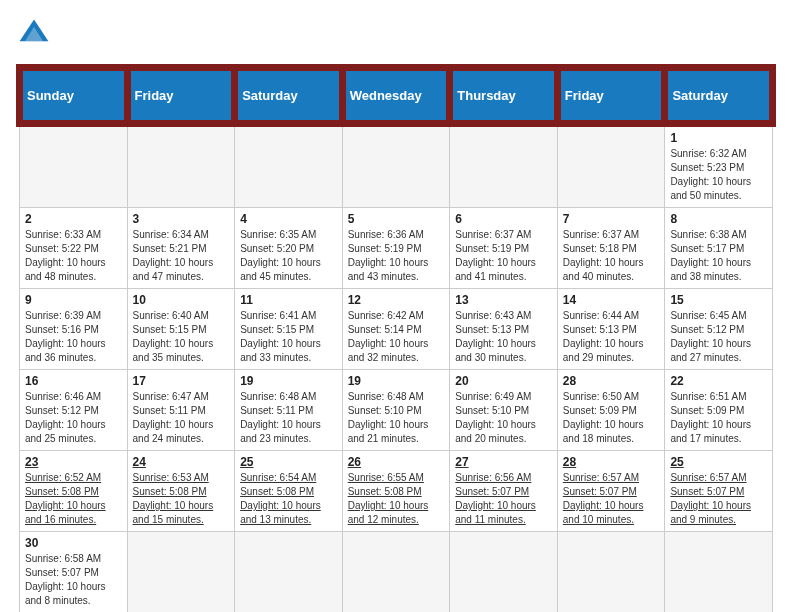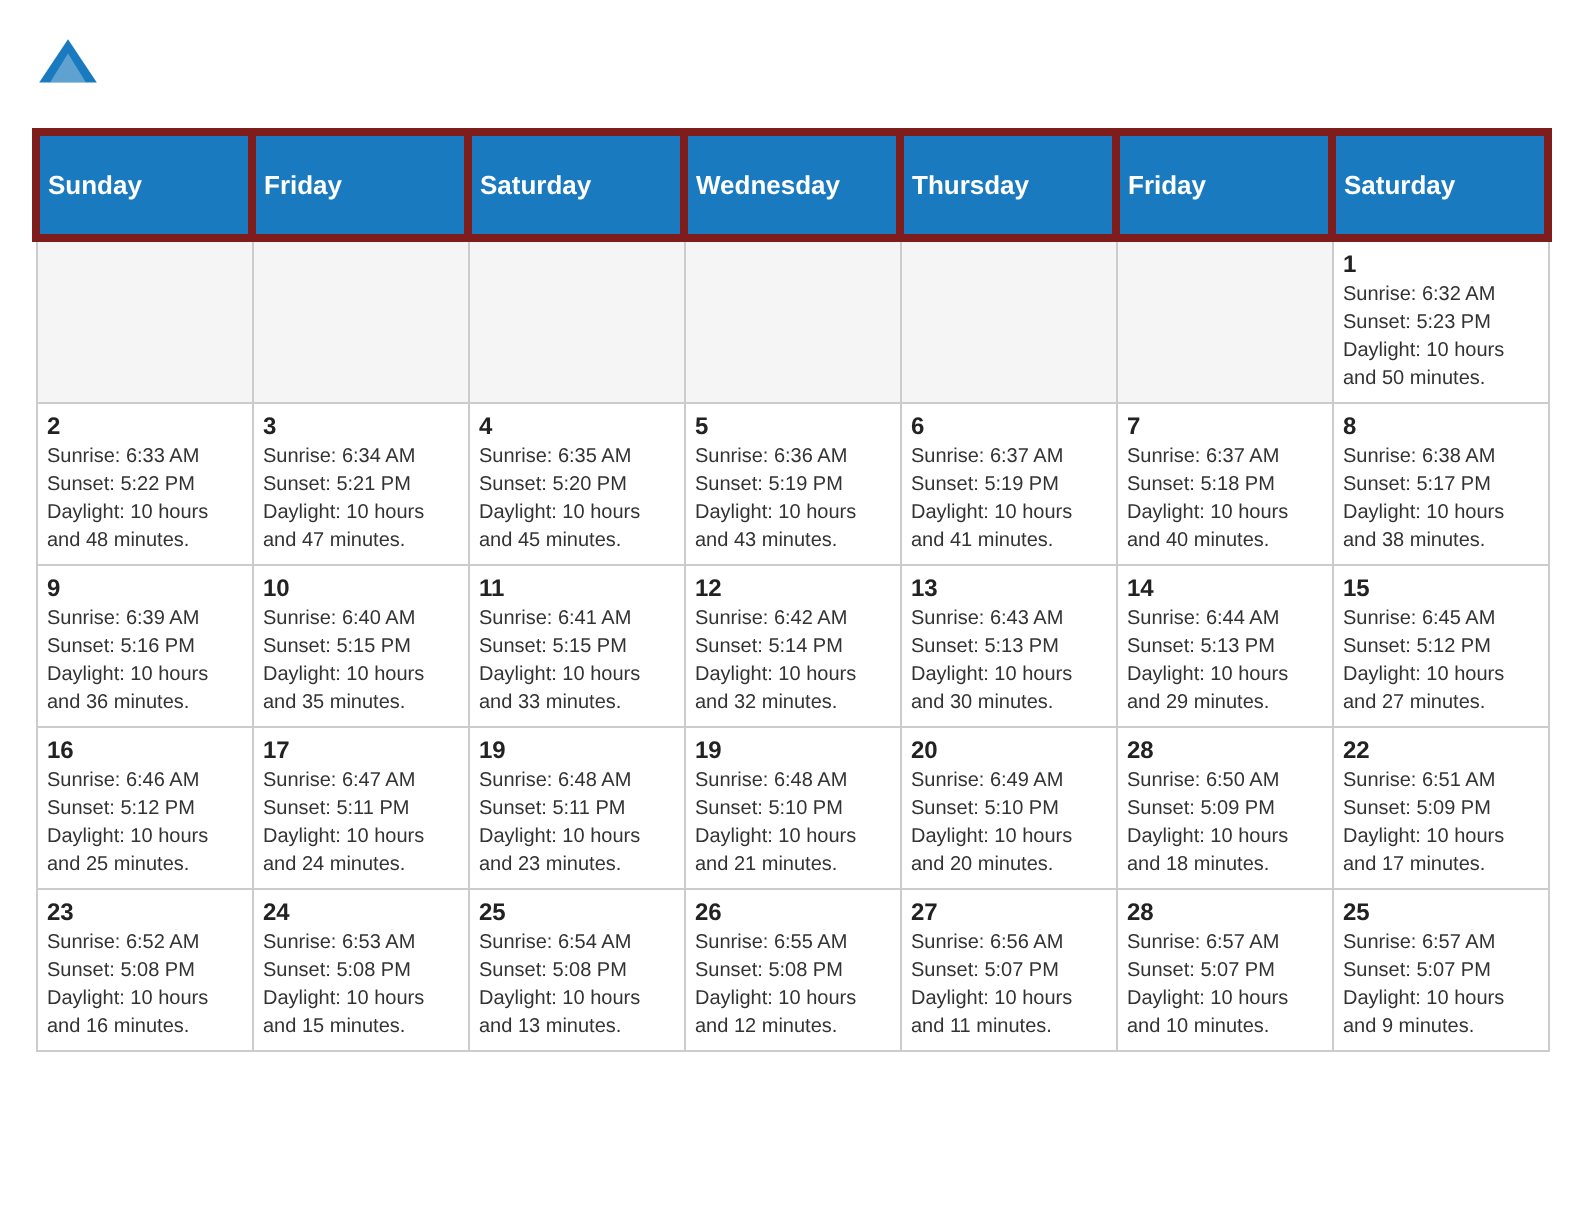--- a/index.html
+++ b/index.html
@@ -53,21 +53,21 @@
       border-collapse: collapse;
       border: 1px solid #ccc;
     }
     .calendar th {
       background: #1a7abf;
       color: #fff;
       font-size: 13px;
       font-weight: bold;
       padding: 17px 4px;
       text-align: left;
-      border: 4px solid #7f1d1d;
+      border: 7px solid #7f1d1d;
     }
     .calendar td {
       vertical-align: top;
       border: 1px solid #ccc;
       padding: 4px 5px;
       font-size: 10px;
       color: #333;
       min-width: 100px;
       height: 80px;
       background: #fff;
@@ -82,20 +82,21 @@
       margin-bottom: 2px;
       display: block;
     }
     .day-info {
       font-size: 10px;
       line-height: 1.4;
       color: #333;
     }
     .last-row td {
       height: 70px;
+      text-decoration: underline;
     }
   </style>
 </head>
 <body>
 
 <div class="header">
   <div class="logo">
     <svg class="logo-icon" viewBox="0 0 40 40">
       <polygon points="20,4 36,28 4,28" fill="#1a7abf"></polygon>
       <polygon points="20,12 30,28 10,28" fill="#fff" opacity="0.3"></polygon>
@@ -249,14 +250,26 @@
         </td>
         <td>
           <span class="day-number">28</span>
           <div class="day-info">Sunrise: 6:57 AM<br>Sunset: 5:07 PM<br>Daylight: 10 hours and 10 minutes.</div>
         </td>
         <td>
           <span class="day-number">25</span>
           <div class="day-info">Sunrise: 6:57 AM<br>Sunset: 5:07 PM<br>Daylight: 10 hours and 9 minutes.</div>
         </td>
       </tr>
+      <tr>
+        <td>
+          <span class="day-number">30</span>
+          <div class="day-info">Sunrise: 6:58 AM<br>Sunset: 5:07 PM<br>Daylight: 10 hours and 8 minutes.</div>
+        </td>
+        <td class="empty"></td>
+        <td class="empty"></td>
+        <td class="empty"></td>
+        <td class="empty"></td>
+        <td class="empty"></td>
+        <td class="empty"></td>
+      </tr>
     </tbody>
 </table>
 
 </body></html>

